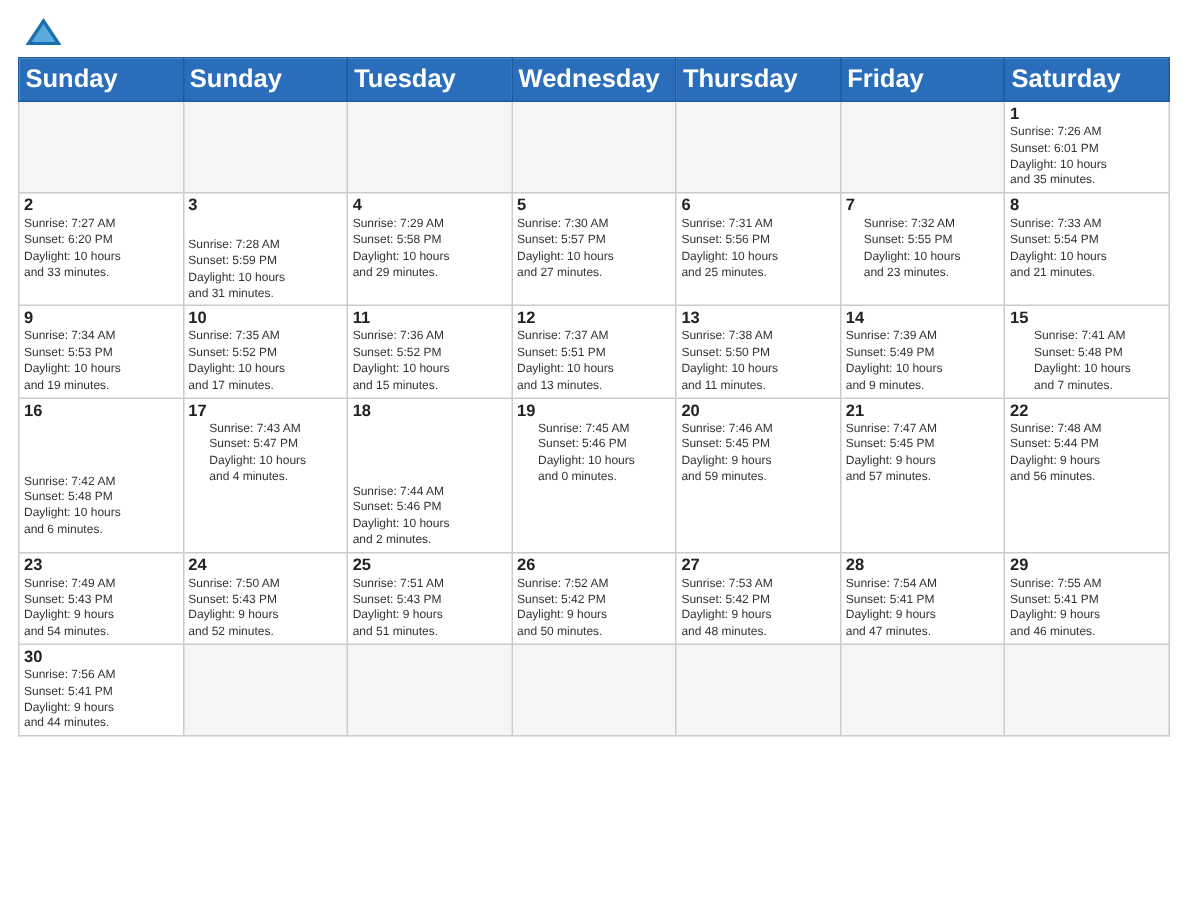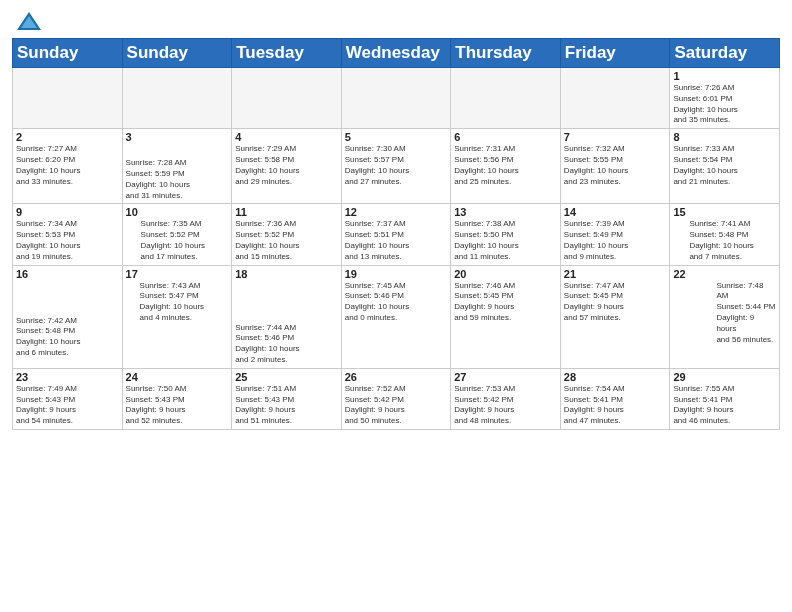--- a/index.html
+++ b/index.html
@@ -183,21 +183,21 @@
           </td>
           <td>
             <span class="day-number">6</span>
             <div class="day-info" style="white-space: pre-line;">Sunrise: 7:31 AM
 Sunset: 5:56 PM
 Daylight: 10 hours
 and 25 minutes.</div>
           </td>
           <td>
             <span class="day-number">7</span>
-            <div class="day-info" style="white-space: pre-line;">Sunrise: 7:32 AM
+            <div class="day-info" style="white-space: pre-line; margin-left: 12px;">Sunrise: 7:32 AM
 Sunset: 5:55 PM
 Daylight: 10 hours
 and 23 minutes.</div>
           </td>
           <td>
             <span class="day-number">8</span>
             <div class="day-info" style="white-space: pre-line;">Sunrise: 7:33 AM
 Sunset: 5:54 PM
 Daylight: 10 hours
 and 21 minutes.</div>
@@ -206,21 +206,21 @@
         <tr>
           <td>
             <span class="day-number">9</span>
             <div class="day-info" style="white-space: pre-line;">Sunrise: 7:34 AM
 Sunset: 5:53 PM
 Daylight: 10 hours
 and 19 minutes.</div>
           </td>
           <td>
             <span class="day-number">10</span>
-            <div class="day-info" style="white-space: pre-line; margin-left: 15px;">Sunrise: 7:35 AM
+            <div class="day-info" style="white-space: pre-line;">Sunrise: 7:35 AM
 Sunset: 5:52 PM
 Daylight: 10 hours
 and 17 minutes.</div>
           </td>
           <td>
             <span class="day-number">11</span>
             <div class="day-info" style="white-space: pre-line;">Sunrise: 7:36 AM
 Sunset: 5:52 PM
 Daylight: 10 hours
 and 15 minutes.</div>
@@ -271,42 +271,42 @@
           </td>
           <td>
             <span class="day-number">18</span>
             <div class="day-info" style="white-space: pre-line; margin-top: 43px;">Sunrise: 7:44 AM
 Sunset: 5:46 PM
 Daylight: 10 hours
 and 2 minutes.</div>
           </td>
           <td>
             <span class="day-number">19</span>
-            <div class="day-info" style="white-space: pre-line;">Sunrise: 7:45 AM
+            <div class="day-info" style="white-space: pre-line; margin-left: 14px;">Sunrise: 7:45 AM
 Sunset: 5:46 PM
 Daylight: 10 hours
 and 0 minutes.</div>
           </td>
           <td>
             <span class="day-number">20</span>
             <div class="day-info" style="white-space: pre-line;">Sunrise: 7:46 AM
 Sunset: 5:45 PM
 Daylight: 9 hours
 and 59 minutes.</div>
           </td>
           <td>
             <span class="day-number">21</span>
             <div class="day-info" style="white-space: pre-line;">Sunrise: 7:47 AM
 Sunset: 5:45 PM
 Daylight: 9 hours
 and 57 minutes.</div>
           </td>
           <td>
             <span class="day-number">22</span>
-            <div class="day-info" style="white-space: pre-line; margin-left: 43px;">Sunrise: 7:48 AM
+            <div class="day-info" style="white-space: pre-line;">Sunrise: 7:48 AM
 Sunset: 5:44 PM
 Daylight: 9 hours
 and 56 minutes.</div>
           </td>
         </tr>
         <tr>
           <td>
             <span class="day-number">23</span>
             <div class="day-info" style="white-space: pre-line;">Sunrise: 7:49 AM
 Sunset: 5:43 PM
@@ -348,16 +348,31 @@
 Daylight: 9 hours
 and 47 minutes.</div>
           </td>
           <td>
             <span class="day-number">29</span>
             <div class="day-info" style="white-space: pre-line;">Sunrise: 7:55 AM
 Sunset: 5:41 PM
 Daylight: 9 hours
 and 46 minutes.</div>
           </td>
+        </tr>
+        <tr class="last-row">
+          <td>
+            <span class="day-number">30</span>
+            <div class="day-info" style="white-space: pre-line;">Sunrise: 7:56 AM
+Sunset: 5:41 PM
+Daylight: 9 hours
+and 44 minutes.</div>
+          </td>
+          <td class="empty"></td>
+          <td class="empty"></td>
+          <td class="empty"></td>
+          <td class="empty"></td>
+          <td class="empty"></td>
+          <td class="empty"></td>
         </tr>
       </tbody>
   </table>
 </div>
 
 </body></html>

